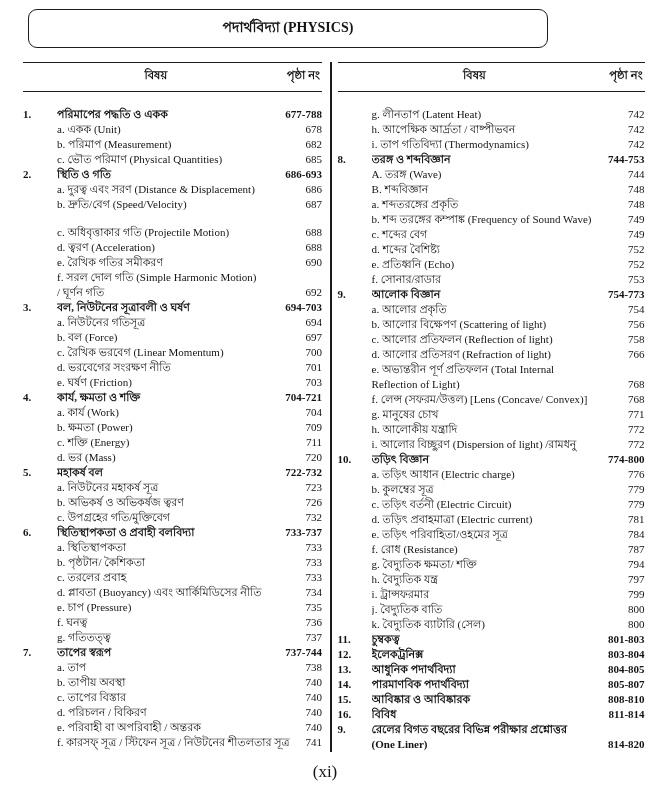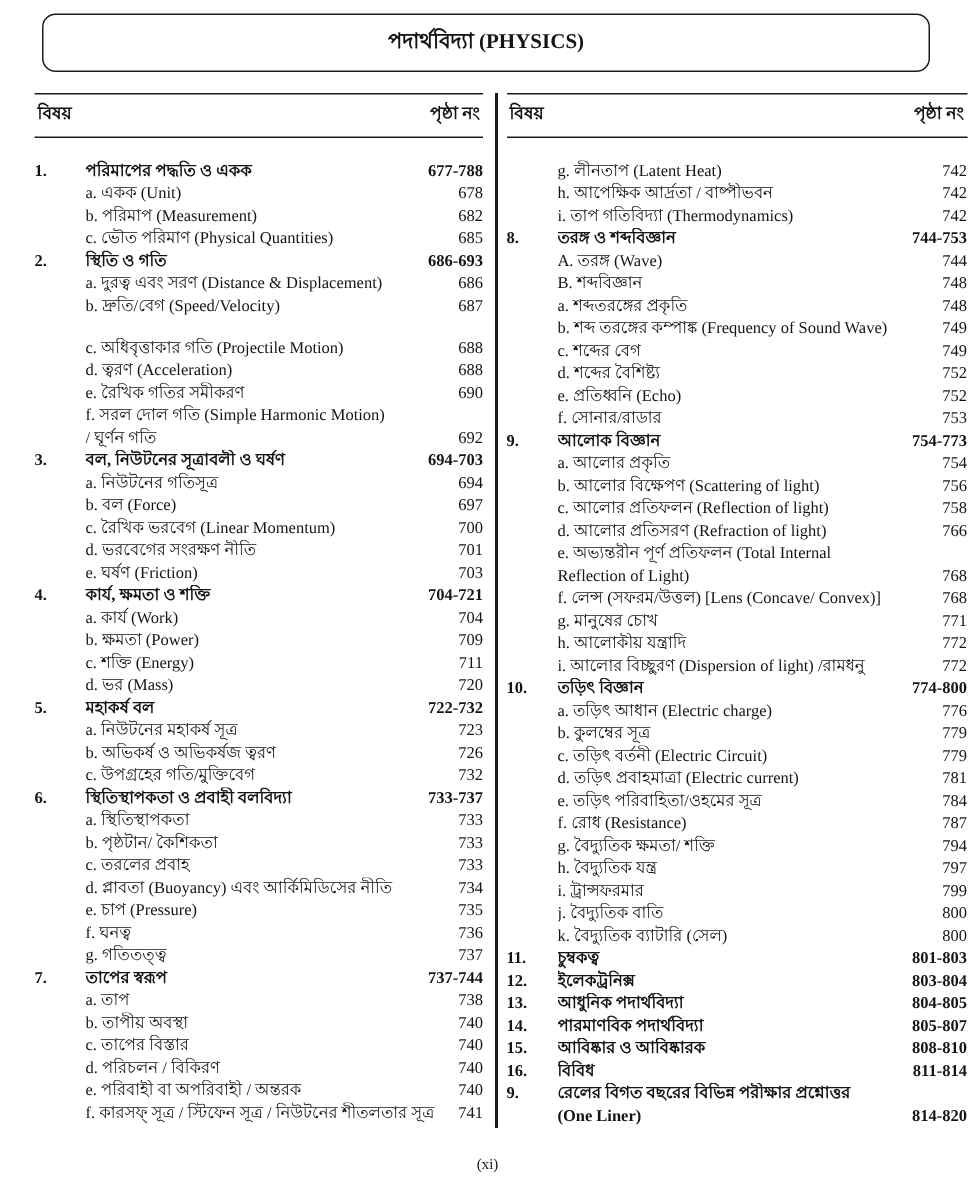--- a/index.html
+++ b/index.html
@@ -6,21 +6,21 @@
   body {
     width: 650px; height: 800px;
     background: #ffffff;
     color: #141414;
     font-family: "Liberation Serif", "DejaVu Serif", serif;
     overflow: hidden;
     position: relative;
   }
   .title-box {
     margin: 9px 15px 0 28px;
-    width: 592px;
+    width: 520px;
     border: 1.6px solid #1c1c1c;
     border-radius: 9px;
     text-align: center;
     padding: 6px 0 7px 0;
     font-weight: bold;
     font-size: 14px;
     box-sizing: border-box;
   }
   .columns {
     display: flex;
@@ -37,21 +37,21 @@
   }
   .col-header {
     border-top: 1.6px solid #1c1c1c;
     border-bottom: 1.6px solid #1c1c1c;
     display: flex;
     align-items: baseline;
     padding: 4px 2px 5px 2px;
     font-size: 11.5px;
     font-weight: bold;
   }
-  .col-header .subject { flex: 1; text-align: left; }
+  .col-header .subject { flex: 1; text-align: center; }
   .col-header .pageno { text-align: left; }
   .rows { padding-top: 15px; }
   .toc-row {
     display: flex;
     align-items: baseline;
     height: 15px;
     line-height: 15px;
     font-size: 11px;
   }
   .toc-row .num {
@@ -69,21 +69,21 @@
     padding-left: 6px;
     flex-shrink: 0;
   }
   .toc-row.bold { font-weight: bold; }
   .toc-gap { height: 13px; }
   .footer {
     position: absolute;
     left: 0; right: 0;
     bottom: 18px;
     text-align: center;
-    font-size: 10px;
+    font-size: 17px;
   }
 </style>
 </head>
 <body>
 
 <div>
 
   <div class="title-box">
     <span>পদার্থবিদ্যা (PHYSICS)</span>
   </div>

